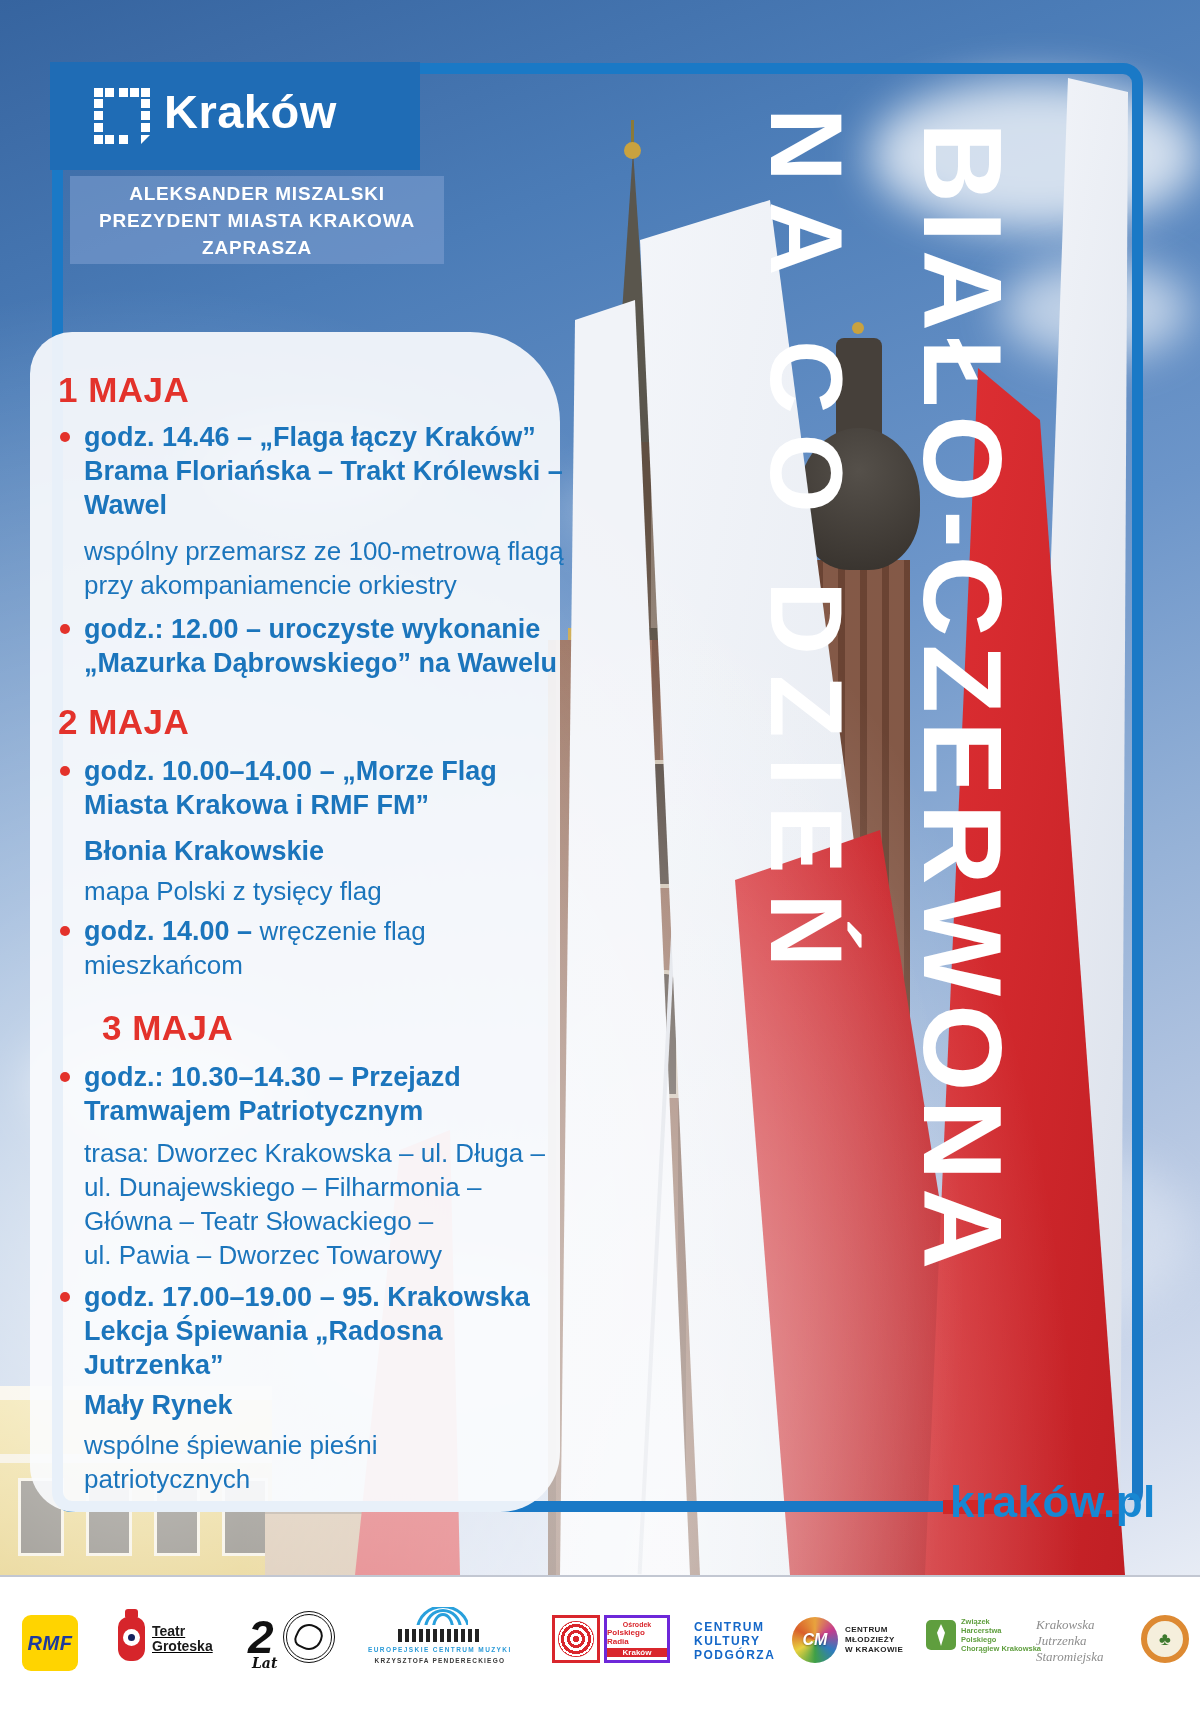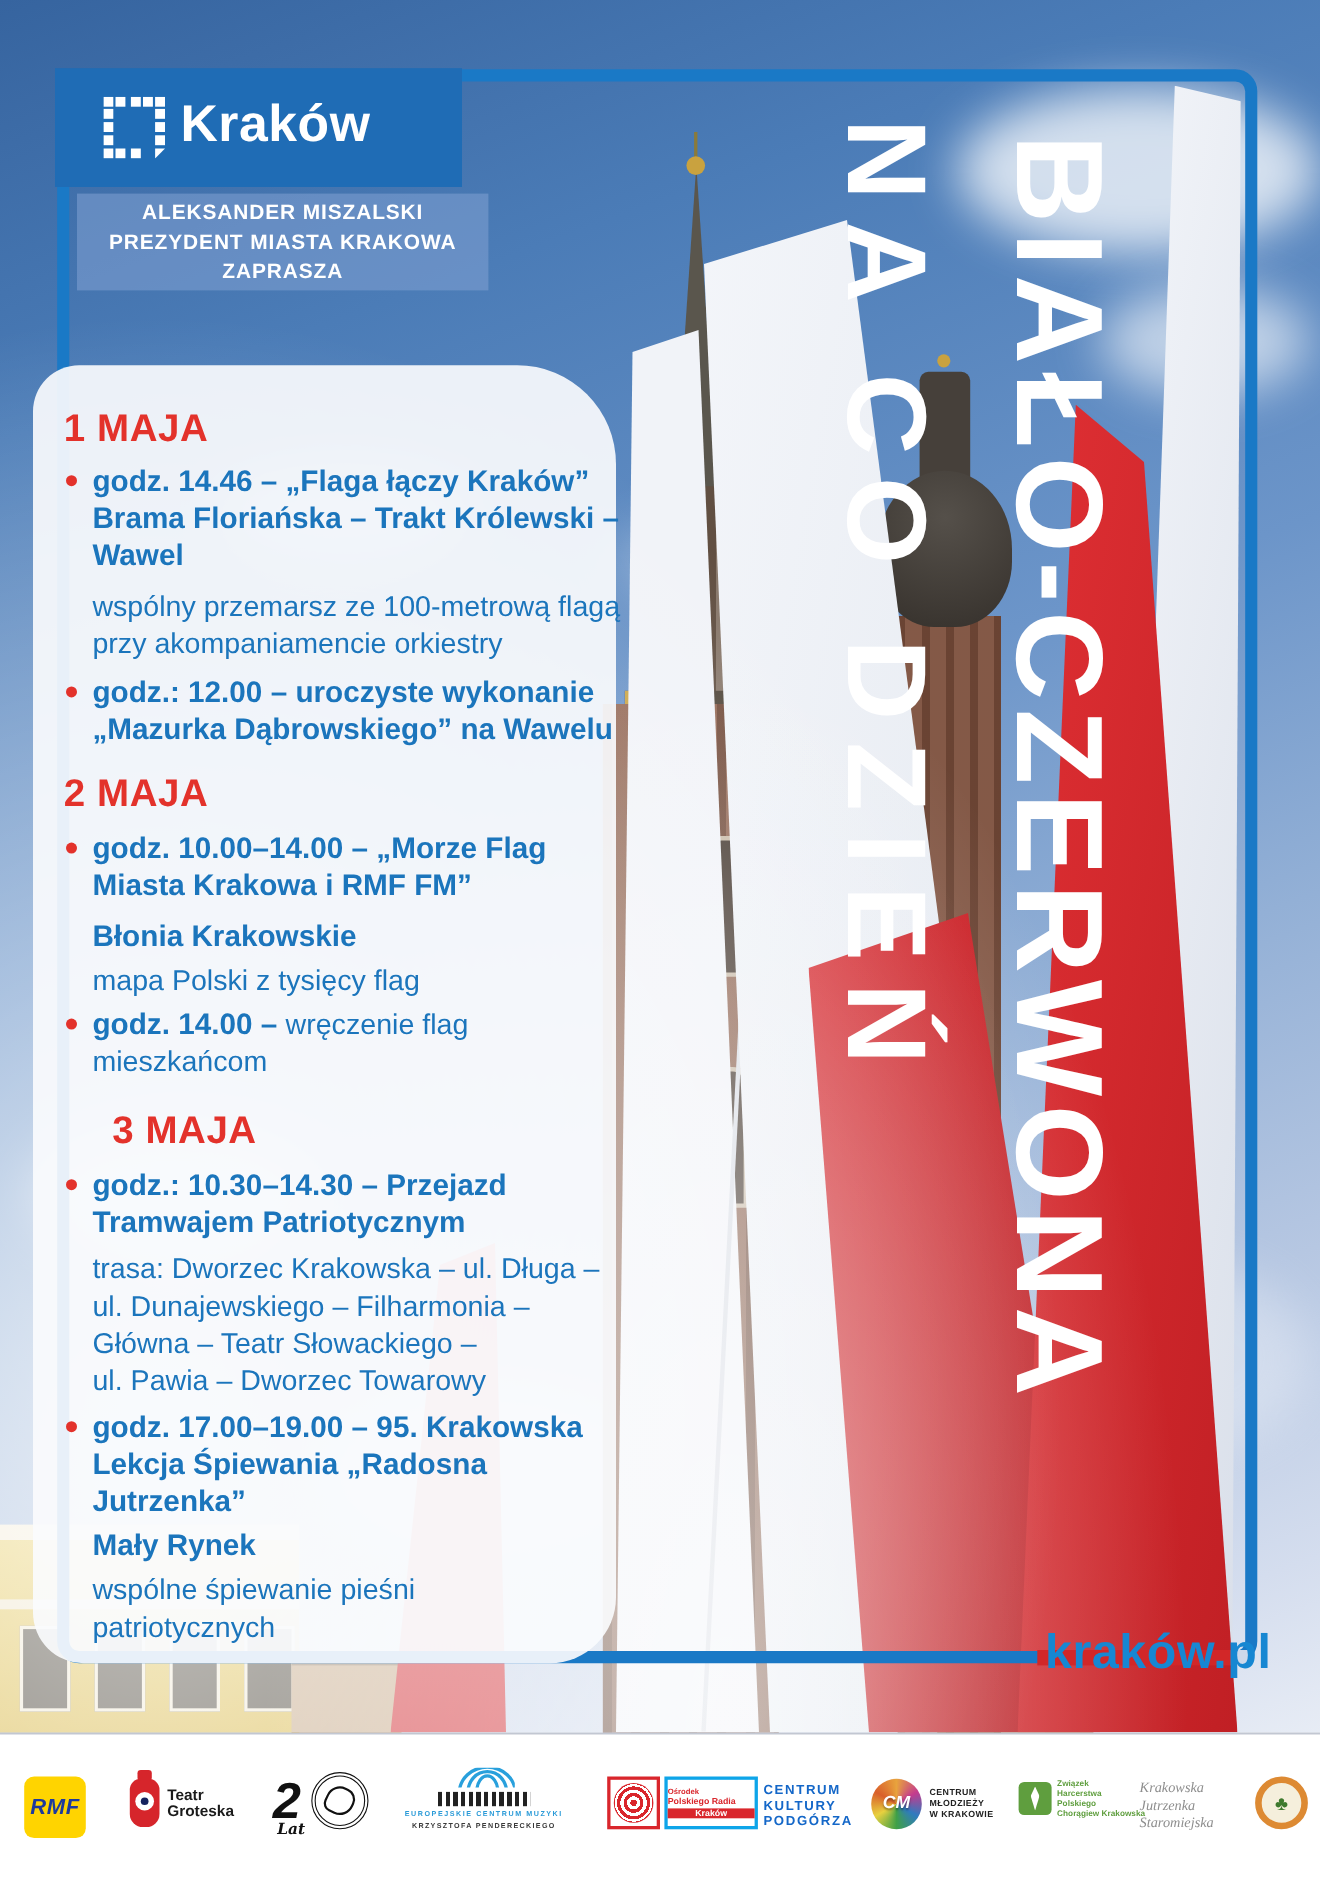--- a/index.html
+++ b/index.html
@@ -100,21 +100,21 @@
   .dot{position:absolute;left:2px;top:12px;width:10px;height:10px;border-radius:50%;background:#e3322b;}
   .g6{margin-top:6px;}.g8{margin-top:8px;}.g10{margin-top:10px;}.g12{margin-top:12px;}
   .g22{margin-top:22px;}.g26{margin-top:26px;margin-left:44px;}
 
   
   .partners{left:0;top:1577px;width:1200px;height:136px;background:#fff;}
   .partner{position:absolute;display:flex;align-items:center;gap:7px;}
   .rmf{left:22px;top:38px;width:56px;height:56px;background:#ffd400;border-radius:9px;
        display:flex;align-items:center;justify-content:center;}
   .rmf span{font-style:italic;font-weight:800;font-size:20px;color:#1d3a9e;letter-spacing:.5px;}
-  .groteska{left:118px;top:40px;}
+  .groteska{left:118px;top:40px;text-decoration:underline;}
   .grot-ico{position:relative;width:27px;height:44px;background:#d6252b;border-radius:10px 10px 12px 12px;}
   .grot-ico::before{content:"";position:absolute;left:7px;top:-8px;width:13px;height:10px;background:#d6252b;border-radius:3px;}
   .grot-eye{position:absolute;left:5px;top:12px;width:17px;height:17px;background:#fff;border-radius:50%;}
   .grot-eye::after{content:"";position:absolute;left:5px;top:5px;width:7px;height:7px;background:#15225e;border-radius:50%;}
   .grot-txt div{font-size:14px;line-height:15px;font-weight:800;color:#1a1a1a;}
   .lat20{left:248px;top:34px;}
   .lat20 .two{font-size:46px;font-weight:800;color:#111;line-height:46px;font-style:italic;}
   .lat20 .zero{position:relative;width:44px;height:44px;border:4px double #111;border-radius:50%;margin-left:2px;}
   .lat20 .zero::after{content:"";position:absolute;left:9px;top:9px;width:22px;height:22px;
         border:2px solid #111;border-radius:50% 40% 50% 30%;transform:rotate(25deg);}
@@ -127,22 +127,22 @@
   .ecm-arcs i:nth-child(3){left:4px;top:-2px;width:48px;height:44px;}
   .ecm-keys{width:84px;height:13px;
       background:repeating-linear-gradient(90deg,#222 0 4px,transparent 4px 7px);}
   .ecm-t1{font-size:6.5px;font-weight:700;letter-spacing:1.4px;color:#2b9bd8;}
   .ecm-t2{font-size:6.5px;font-weight:700;letter-spacing:1.2px;color:#3a3a3a;}
   .radio{left:552px;top:38px;gap:4px;}
   .radio-sq{width:48px;height:48px;background:#fff;border:3px solid #d9262c;box-sizing:border-box;
       display:flex;align-items:center;justify-content:center;}
   .radio-rings{width:36px;height:36px;border-radius:50%;
       background:radial-gradient(circle,#d9262c 0 3px,#fff 3px 6px,#d9262c 6px 9px,#fff 9px 12px,#d9262c 12px 15px,#fff 15px 17px,#d9262c 17px);}
-  .radio-box{width:85px;height:48px;border:3px solid #0ea5e9;box-sizing:border-box;background:#fff;
-      display:flex;flex-direction:column;justify-content:center;}
+  .radio-box{width:66px;height:48px;border:3px solid #6d28d9;box-sizing:border-box;background:#fff;
+      display:flex;flex-direction:column;align-items:center;justify-content:center;}
   .radio-box .r1{font-size:7px;color:#d9262c;font-weight:700;}
   .radio-box .r2{font-size:8px;color:#d9262c;font-weight:800;}
   .radio-box .r3{font-size:8px;color:#fff;font-weight:800;background:#d9262c;width:100%;text-align:center;margin-top:2px;}
   .podgorza{left:694px;top:44px;flex-direction:column;gap:1px;align-items:flex-start;}
   .podgorza div{font-size:12px;line-height:13px;font-weight:800;color:#1467c8;letter-spacing:1.5px;}
   .cmlogo{left:792px;top:40px;}
   .cm-circle{width:46px;height:46px;border-radius:50%;
       background:conic-gradient(#e8a33d,#c43b8e,#2f7bbf,#3fa047,#e8d13f,#d95f2b,#e8a33d);
       display:flex;align-items:center;justify-content:center;}
   .cm-circle span{color:#fff;font-weight:800;font-style:italic;font-size:16px;text-shadow:0 1px 2px rgba(0,0,0,.4);}

